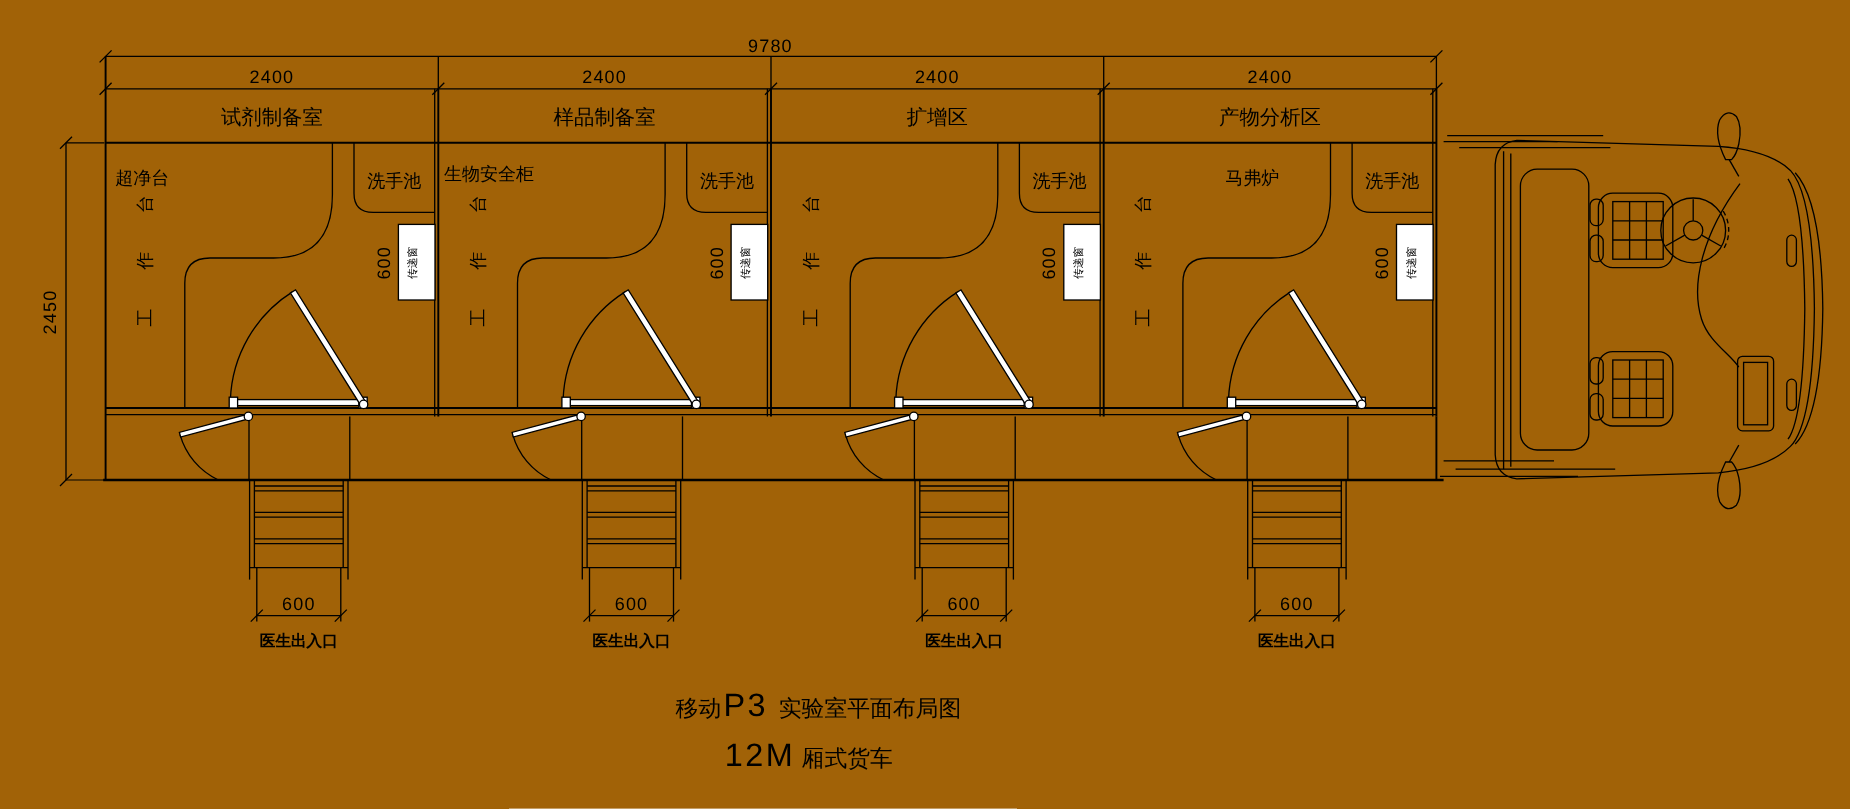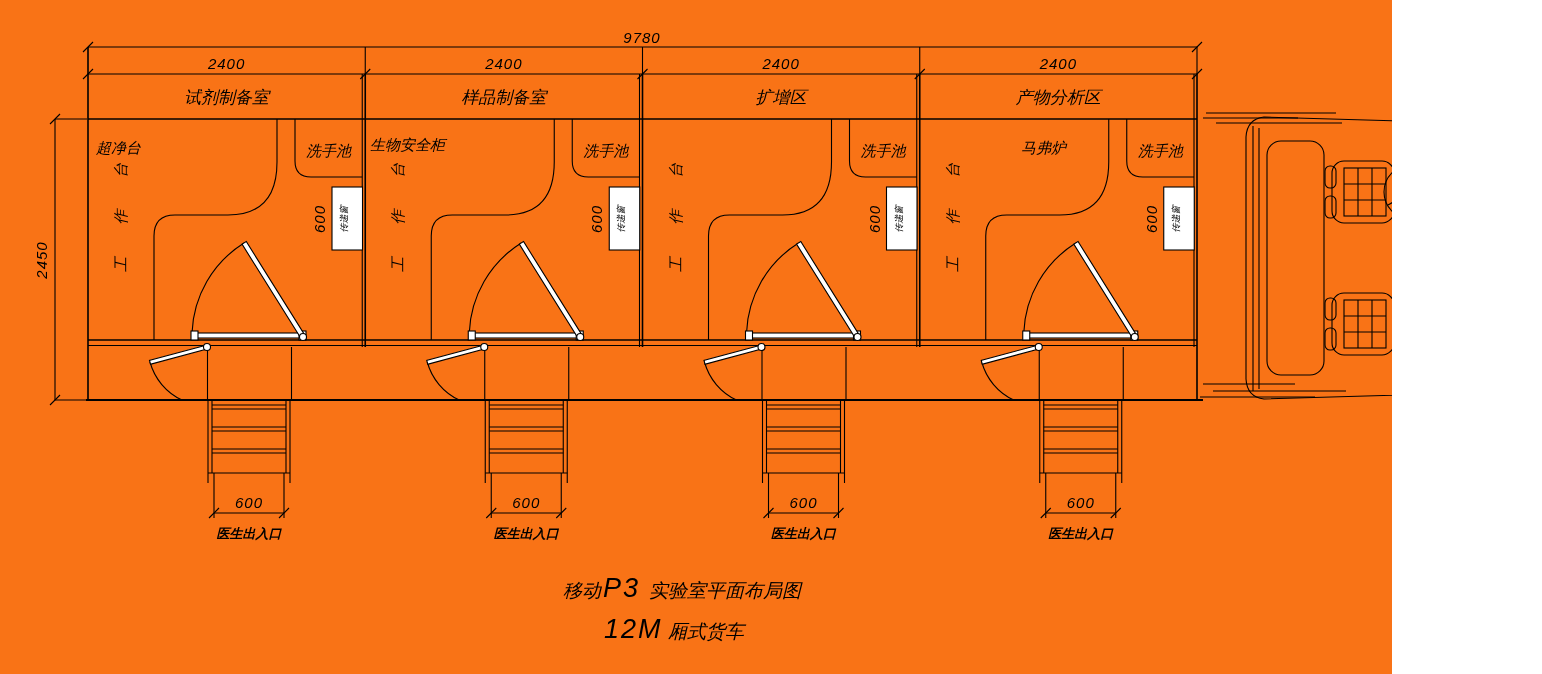--- a/index.html
+++ b/index.html
@@ -1,17 +1,17 @@
 <!DOCTYPE html>
 <html><head>
 <meta charset="utf-8">
 <style>
   html,body{margin:0;padding:0;background:#ffffff;}
-  .stage{position:relative;width:1392px;height:674px;background:#f97316;overflow:hidden;
-         font-family:"Liberation Sans","DejaVu Sans",sans-serif;font-style:italic;}
+  .stage{position:relative;width:1542px;height:674px;background:#a16207;overflow:hidden;
+         font-family:"Liberation Sans","DejaVu Sans",sans-serif;}
   svg{display:block;}
   .lines{stroke:#000;fill:none;stroke-width:1.1;stroke-linecap:butt;}
   .thin{stroke-width:1;}
   .wall{stroke-width:1.6;}
   .thick{stroke-width:2.2;}
   .fw{fill:#fff;stroke:#000;stroke-width:1.1;}
   text{fill:#000;stroke:none;font-family:"Liberation Sans","DejaVu Sans",sans-serif;}
   .dim{font-size:15px;letter-spacing:1px;}
   .room{font-size:17px;}
   .lbl{font-size:15px;}

